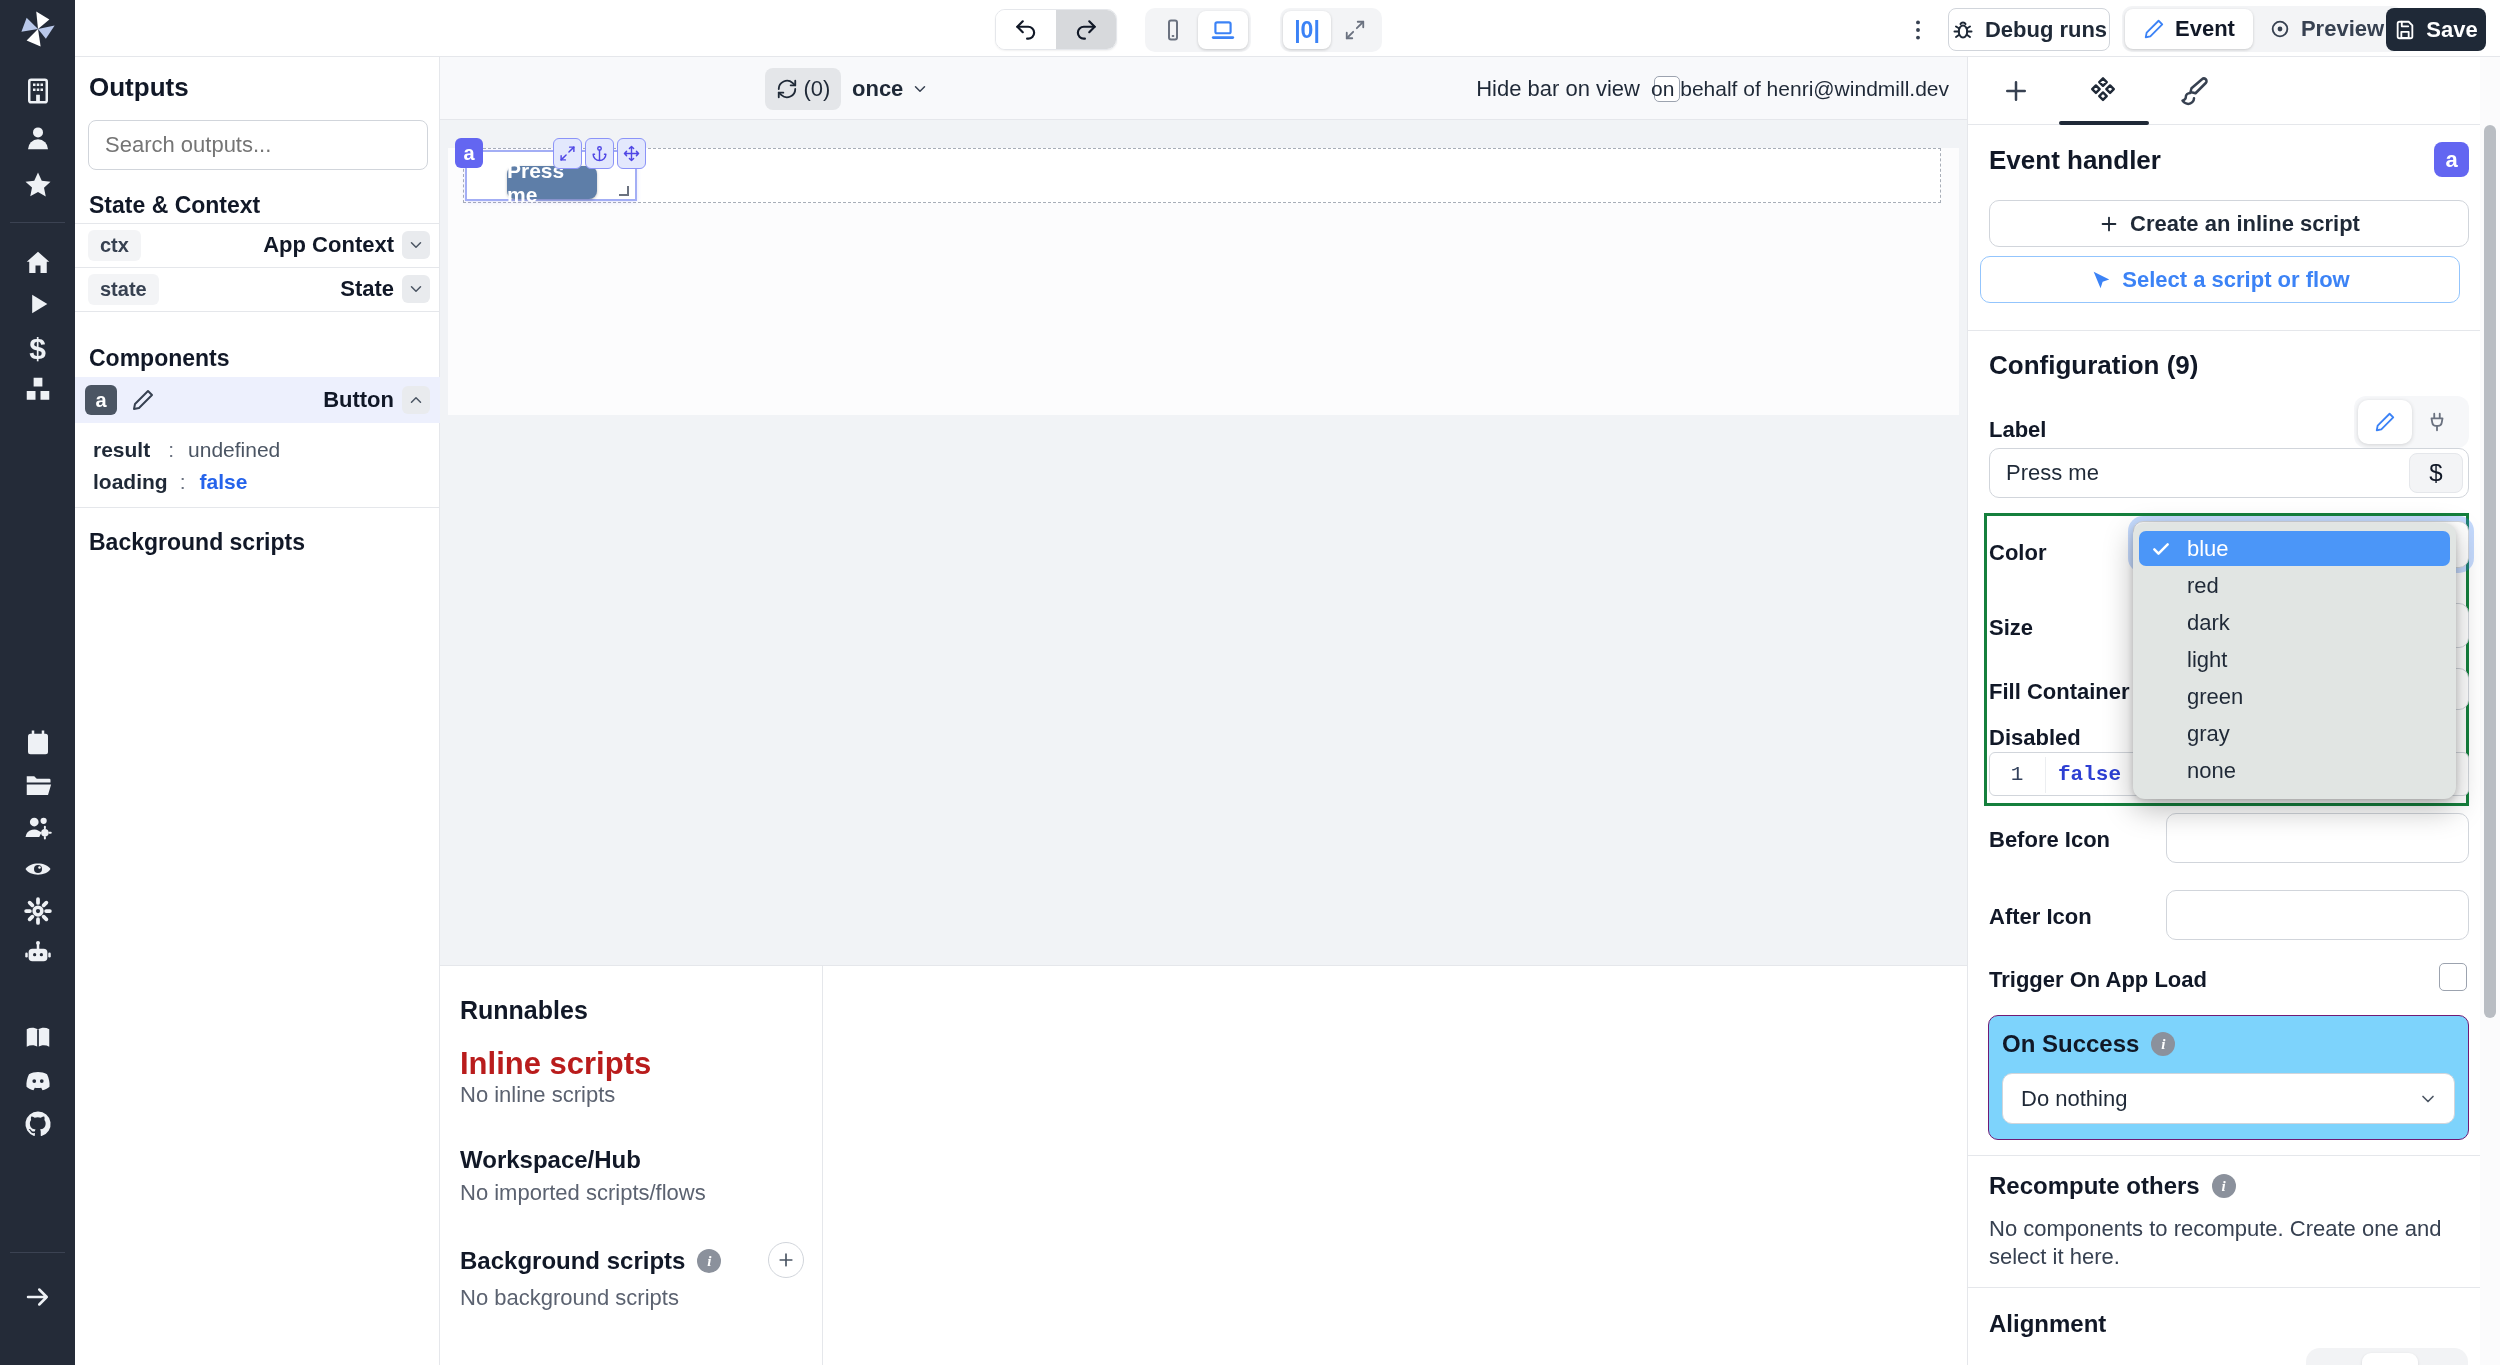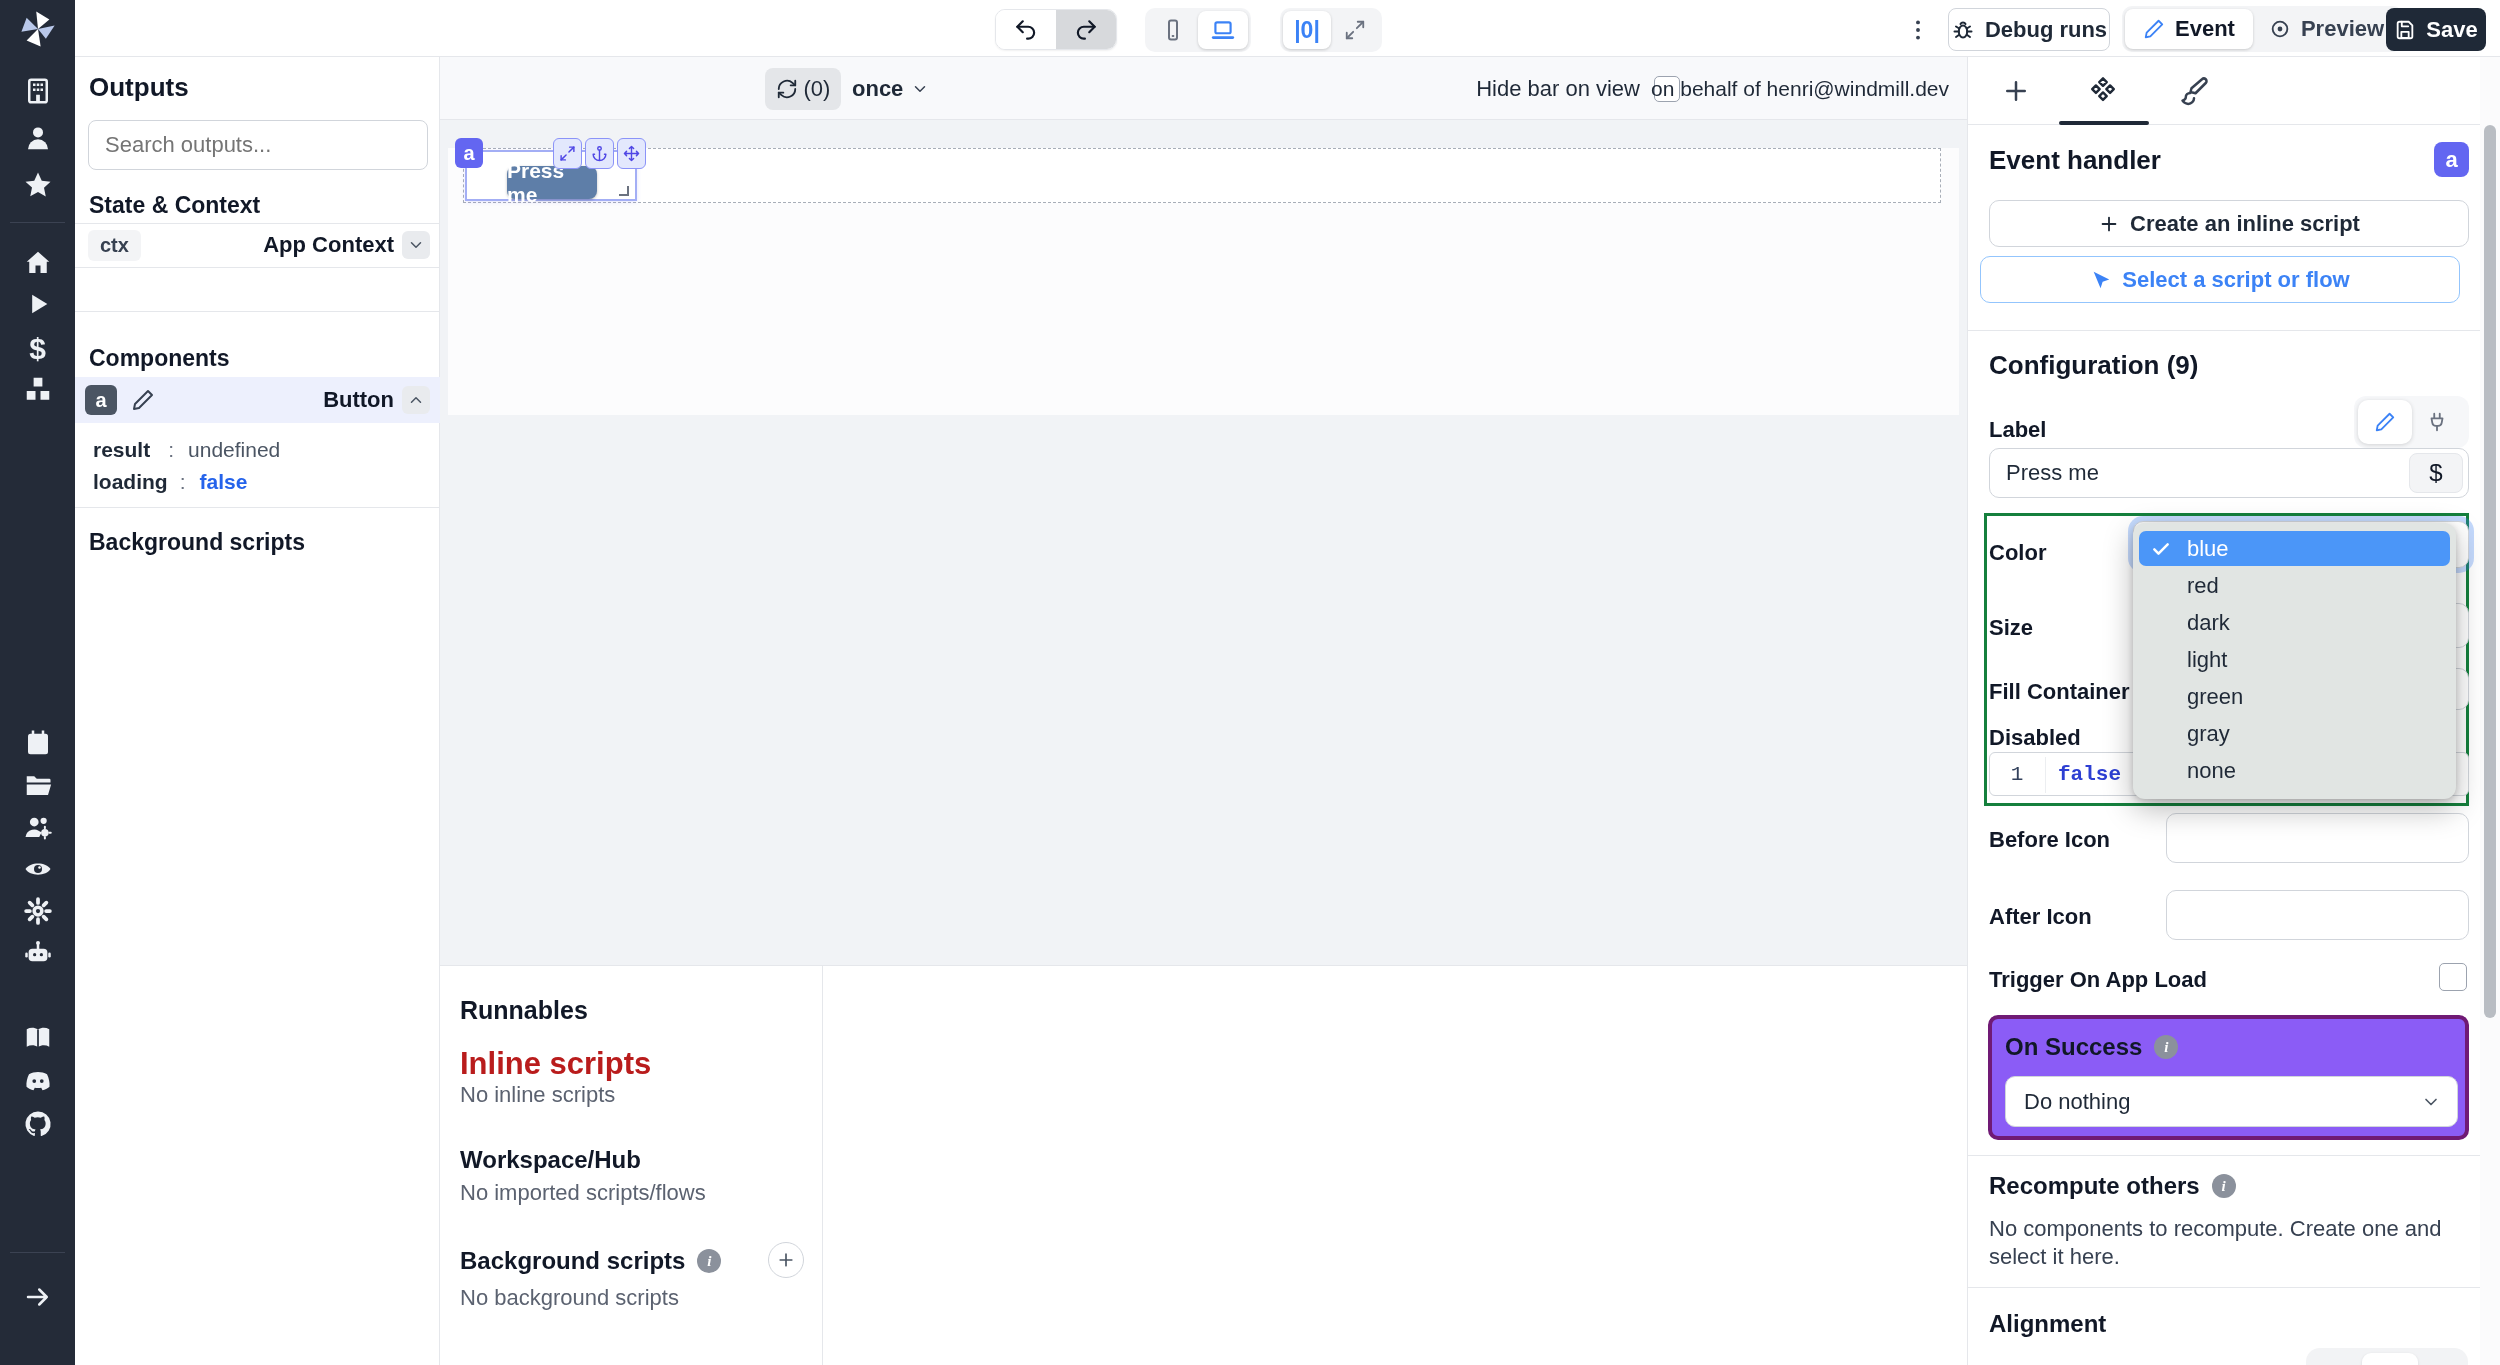--- a/index.html
+++ b/index.html
@@ -253,20 +253,29 @@
       <span class="chip" style="margin-left:13px">ctx</span>
       <span class="b" style="margin-left:auto;font-size:22px;color:#111827">App Context</span>
       <span class="chevbox" style="margin:0 10px 0 8px">
           <svg viewBox="0 0 24 24" width="18" height="18">
             <polyline class="st" points="6 9 12 15 18 9"></polyline>
           </svg>
         </span>
     </div>
     <div class="hline" style="left:0;top:210px;width:365px"></div>
 
+    <div class="a row" style="left:0;top:210px;width:365px;height:44px">
+      <span class="chip" style="margin-left:13px">state</span>
+      <span class="b" style="margin-left:auto;font-size:22px;color:#111827">State</span>
+      <span class="chevbox" style="margin:0 10px 0 8px">
+          <svg viewBox="0 0 24 24" width="18" height="18">
+            <polyline class="st" points="6 9 12 15 18 9"></polyline>
+          </svg>
+        </span>
+    </div>
     <div class="hline" style="left:0;top:254px;width:365px"></div>
 
     <div class="a b" style="left:14px;top:288px;font-size:23px;color:#111827">Components</div>
 
     <div class="a row" style="left:0;top:320px;width:365px;height:46px;background:#edf0fd">
       <span style="margin-left:10px;width:32px;height:30px;background:#4b5563;border-radius:6px;color:#fff;font-weight:700;font-size:20px;display:flex;align-items:center;justify-content:center">a</span>
       <span style="margin-left:14px;color:#374151">
           <svg viewBox="0 0 24 24" width="24" height="24">
             <path class="st" d="M17 3l4 4L8 20l-5 1 1-5z"></path>
           </svg>
@@ -473,21 +482,21 @@
         </div>
     </div>
 
     <div class="a field" style="left:21px;top:770px">Before Icon</div>
     <div class="a selbox" style="left:198px;top:756px;width:303px;height:50px"></div>
     <div class="a field" style="left:21px;top:847px">After Icon</div>
     <div class="a selbox" style="left:198px;top:833px;width:303px;height:50px"></div>
     <div class="a field" style="left:21px;top:910px">Trigger On App Load</div>
     <div class="a" style="left:471px;top:906px;width:28px;height:28px;border:1.5px solid #9ca3af;border-radius:5px;background:#fff;cursor:pointer"></div>
 
-    <div class="a" style="left:20px;top:958px;width:481px;height:125px;background:#8b5cf6;border:4px solid #701a75;border-radius:10px">
+    <div class="a" style="left:20px;top:958px;width:481px;height:125px;background:#7dd3fc;border:1px solid #701a75;border-radius:10px">
       <div class="row" style="position:absolute;left:13px;top:14px;gap:12px">
         <span class="b" style="font-size:24px;color:#111827">On Success</span>
         <span class="info">i</span>
       </div>
       <div class="selbox row" style="position:absolute;left:13px;top:57px;width:453px;height:51px;cursor:pointer">
         <span style="margin-left:18px;font-size:22px;color:#1f2937">Do nothing</span>
         <svg viewBox="0 0 24 24" width="20" height="20" style="margin-left:auto;margin-right:16px;color:#4b5563">
             <polyline class="st" points="6 9 12 15 18 9"></polyline>
           </svg>
       </div>

